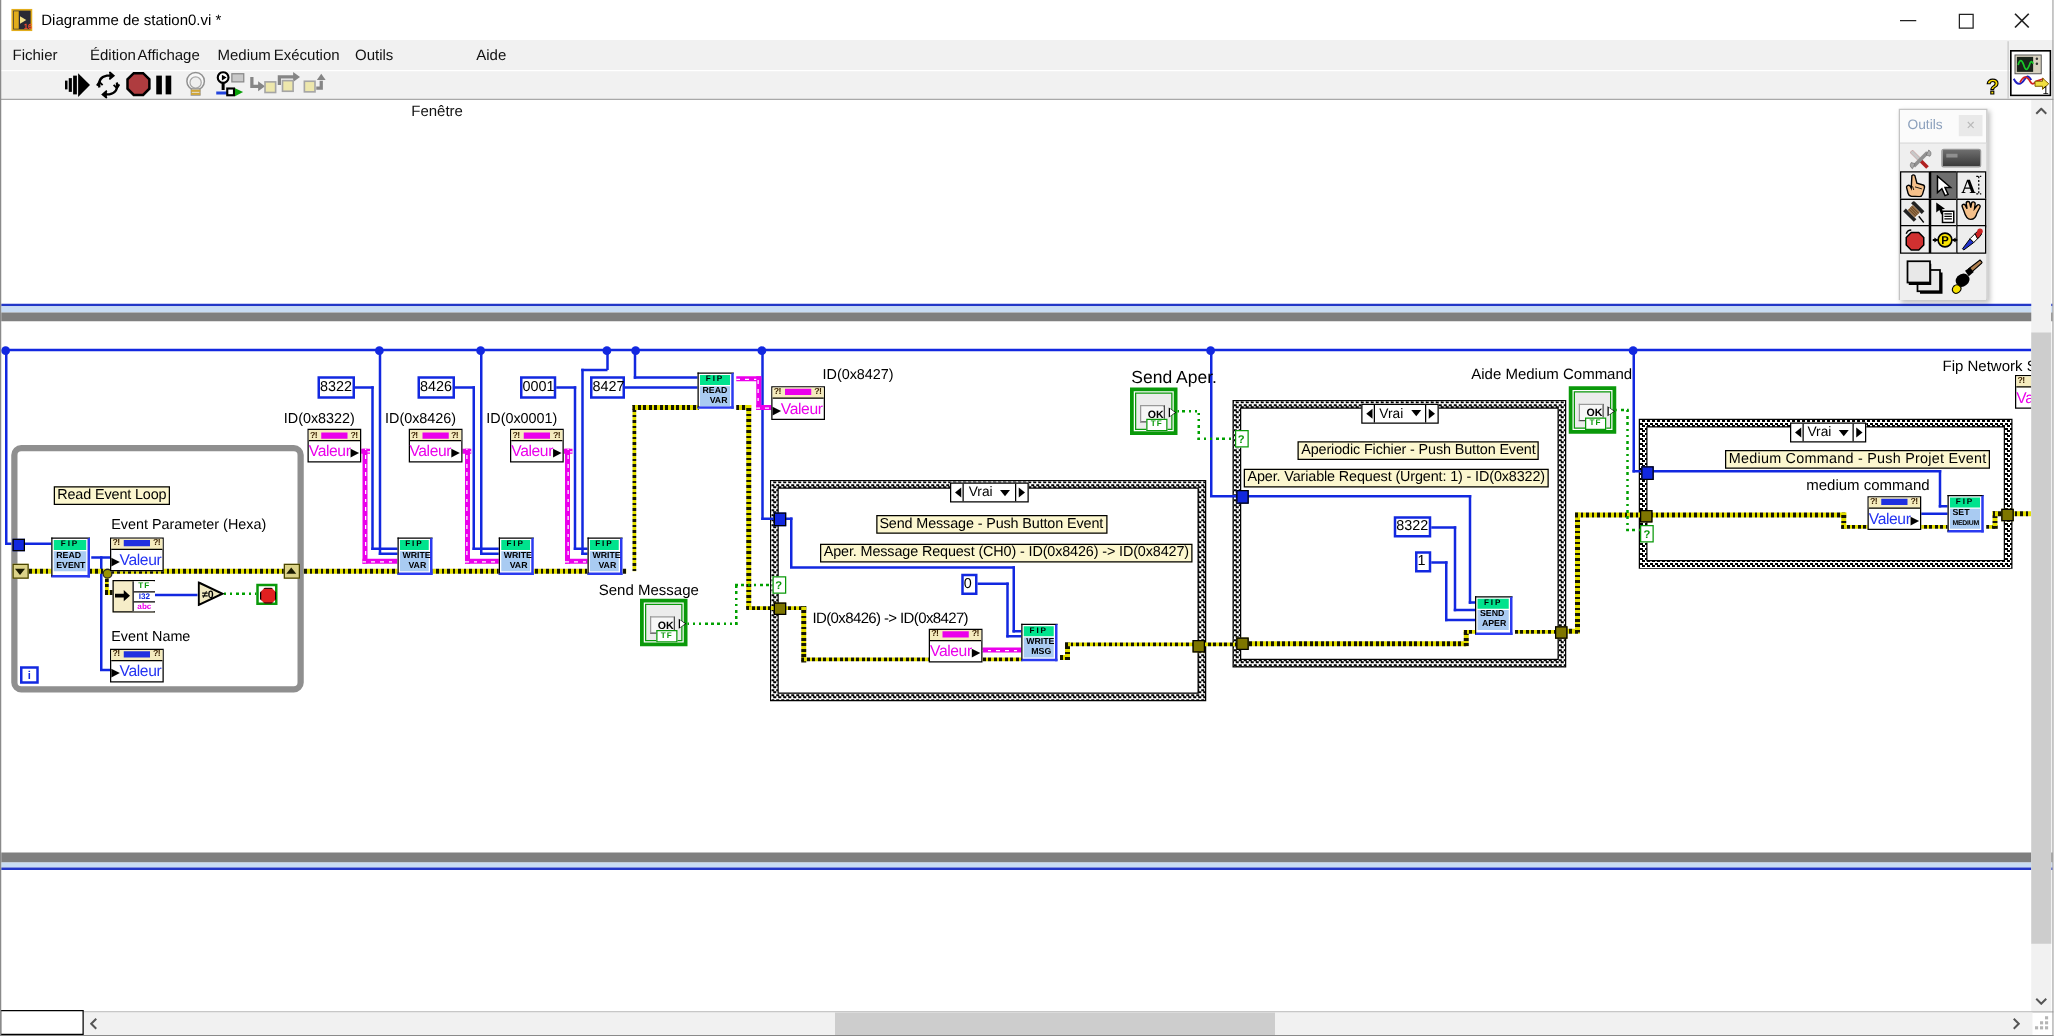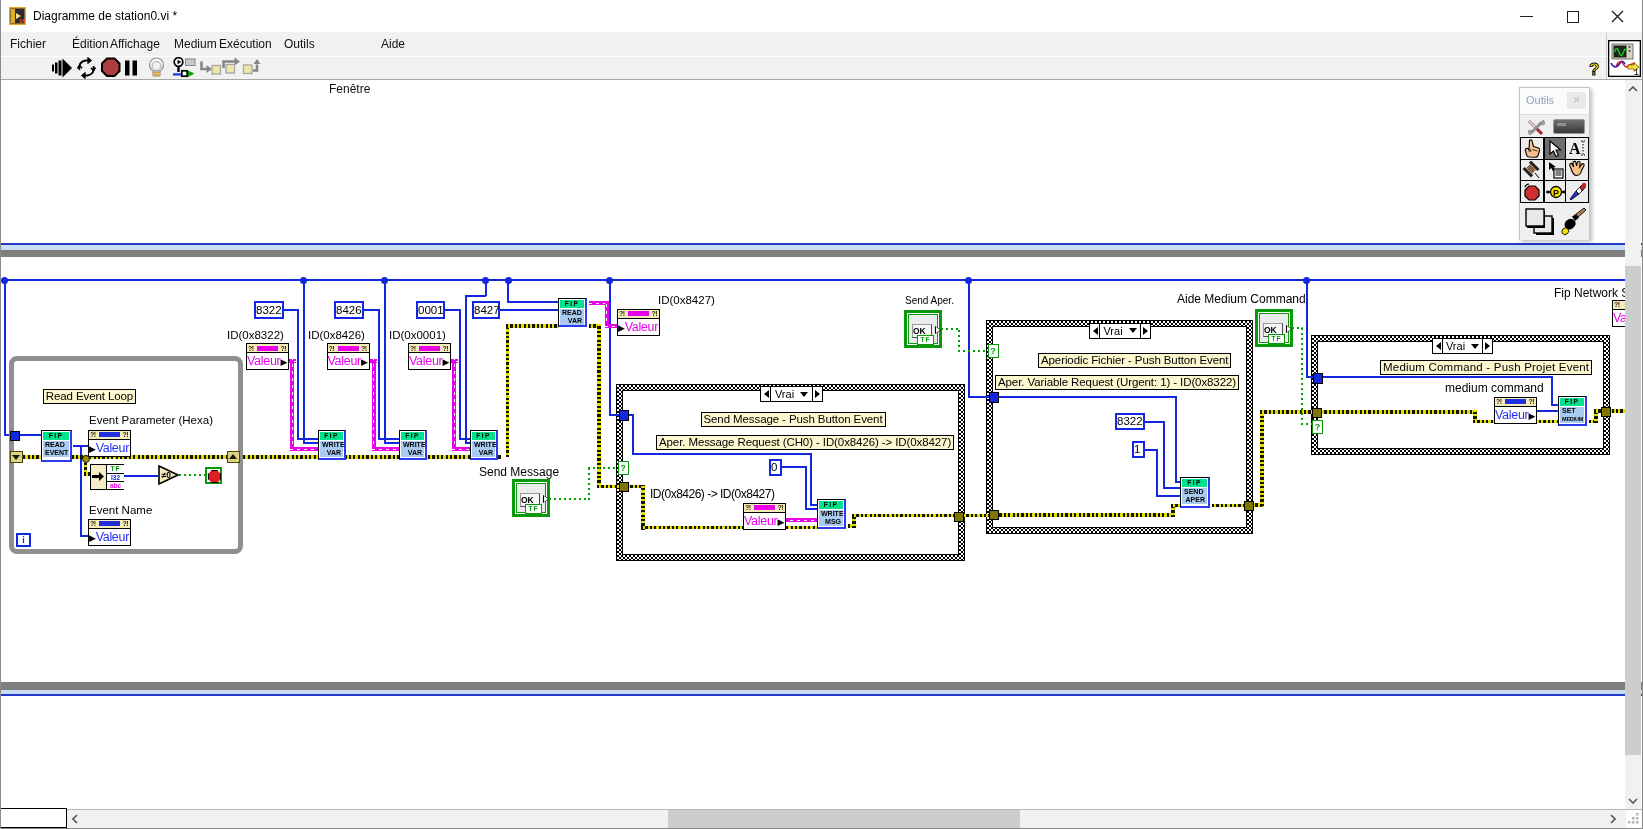--- a/index.html
+++ b/index.html
@@ -35,21 +35,21 @@
 .lvs .bar{position:absolute;left:10px;right:10px;top:1.5px;height:5px;}
 .lvs .q1,.lvs .q2{position:absolute;top:0.5px;font-size:7px;font-weight:bold;color:#3a2000;letter-spacing:-0.5px;line-height:7px;}
 .lvs .q1{left:1px;} .lvs .q2{right:2px;}
 .lvb{height:16px;position:relative;font-size:12.5px;line-height:16px;white-space:nowrap;letter-spacing:-0.3px;}
 .fip{position:absolute;border:1.5px solid #000;border-right:2.5px solid #2B3BF0;border-bottom:2.5px solid #2B3BF0;background:#fff;}
 .fh{height:8px;background:#00E38D;margin:1px 1px 0 1px;text-align:center;font-size:6.5px;font-weight:bold;line-height:8px;letter-spacing:1.5px;color:#000;}
 .fb{background:#A9CBF2;margin:1px;color:#000;font-weight:bold;font-size:7px;line-height:8px;}
 .fb div{padding:0 2px;}
 .okt{position:absolute;width:38px;height:38px;border:3px solid #0A990A;background:#fff;box-sizing:border-box;}
 .oki{position:absolute;inset:1px;border:1.5px solid #0A990A;background:#ECECEC;}
-.okb{position:absolute;left:3px;right:5px;top:9px;height:12px;background:#F7F7F7;border:1.5px solid;border-color:#9a9a9a #4a4a4a #4a4a4a #9a9a9a;color:#000;font-size:8.5px;font-weight:bold;text-align:left;line-height:12px;}
+.okb{position:absolute;left:3px;right:5px;top:9px;height:12px;background:#F7F7F7;border:1.5px solid;border-color:#9a9a9a #4a4a4a #4a4a4a #9a9a9a;color:#000;font-size:8.5px;font-weight:bold;text-align:right;line-height:12px;}
 .oktf{position:absolute;bottom:-2px;left:8px;width:15px;height:8px;background:#fff;border:1.5px solid #0A990A;color:#0A990A;font-size:6.5px;font-weight:bold;text-align:center;line-height:8px;letter-spacing:1px;}
 .oktr{position:absolute;right:-8px;top:11px;width:0;height:0;border:4.5px solid transparent;border-left:6px solid #000;}
 .oktr:after{content:"";position:absolute;left:-5.5px;top:-3px;width:0;height:0;border:3px solid transparent;border-left:4px solid #fff;}
 .sr{position:absolute;width:13px;height:12px;background:#DCD388;border:1.5px solid #4a4500;box-sizing:border-box;color:#000;text-align:center;}
 .sr:after{content:"";position:absolute;left:1px;width:0;height:0;border:4px solid transparent;}
 .srD:after{top:2.5px;border-top:5px solid #1a1a00;}
 .srU:after{top:-2.5px;border-bottom:5px solid #1a1a00;}
 </style>
 </head>
 <body>
@@ -437,21 +437,21 @@
     <div class="lvb"><span style="color:#000;font-size:9px;">▶</span><span style="color:#EB00EB;">Valeur</span></div>
   </div>
 
   <div class="okt" style="left:512px;top:479px;">
     <div class="oki">
         <div class="okb">OK</div>
         <div class="oktf">TF</div>
         <div class="oktr"></div>
       </div>
   </div>
-  <div class="tx" style="left:905px;top:294.5px;font-size:10px;">Send Aper.</div>
+  <div class="tx" style="left:905px;top:294.5px;font-size:14px;">Send Aper.</div>
   <div class="okt" style="left:904px;top:310px;">
     <div class="oki">
         <div class="okb">OK</div>
         <div class="oktf">TF</div>
         <div class="oktr"></div>
       </div>
   </div>
   <div class="tx" style="left:1177px;top:293px;font-size:12px;">Aide Medium Command</div>
   <div class="okt" style="left:1255px;top:309px;">
     <div class="oki">

